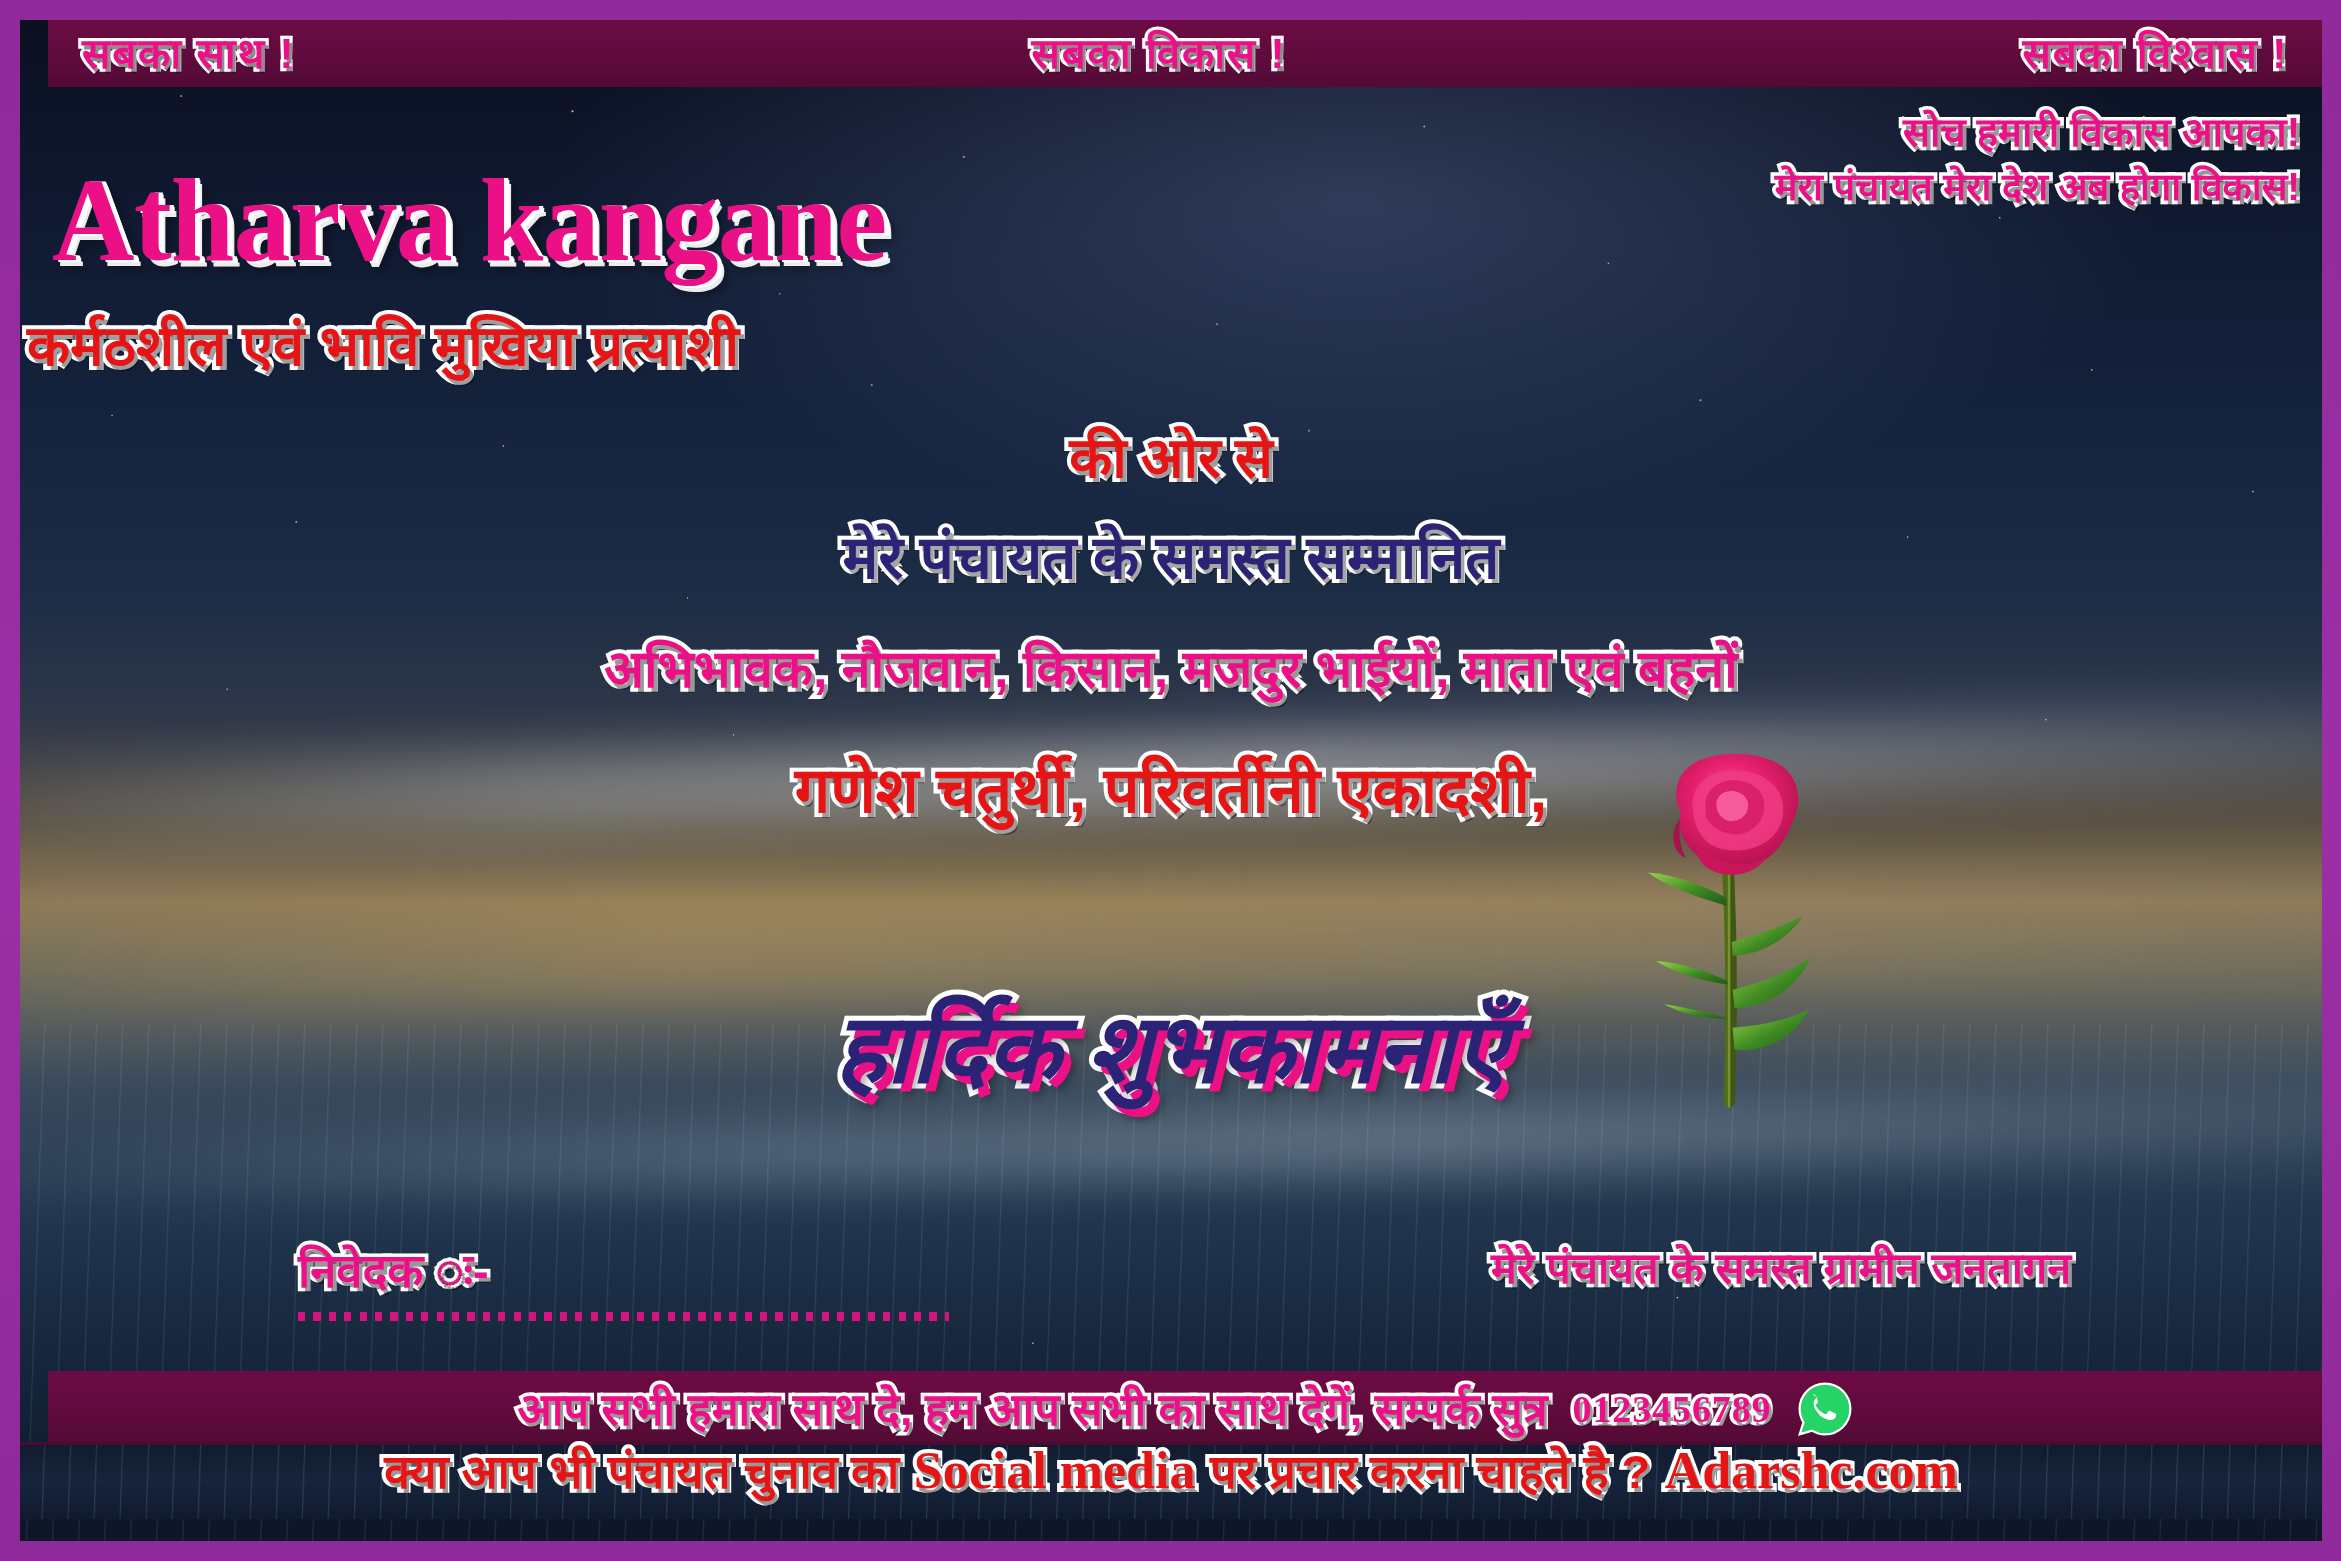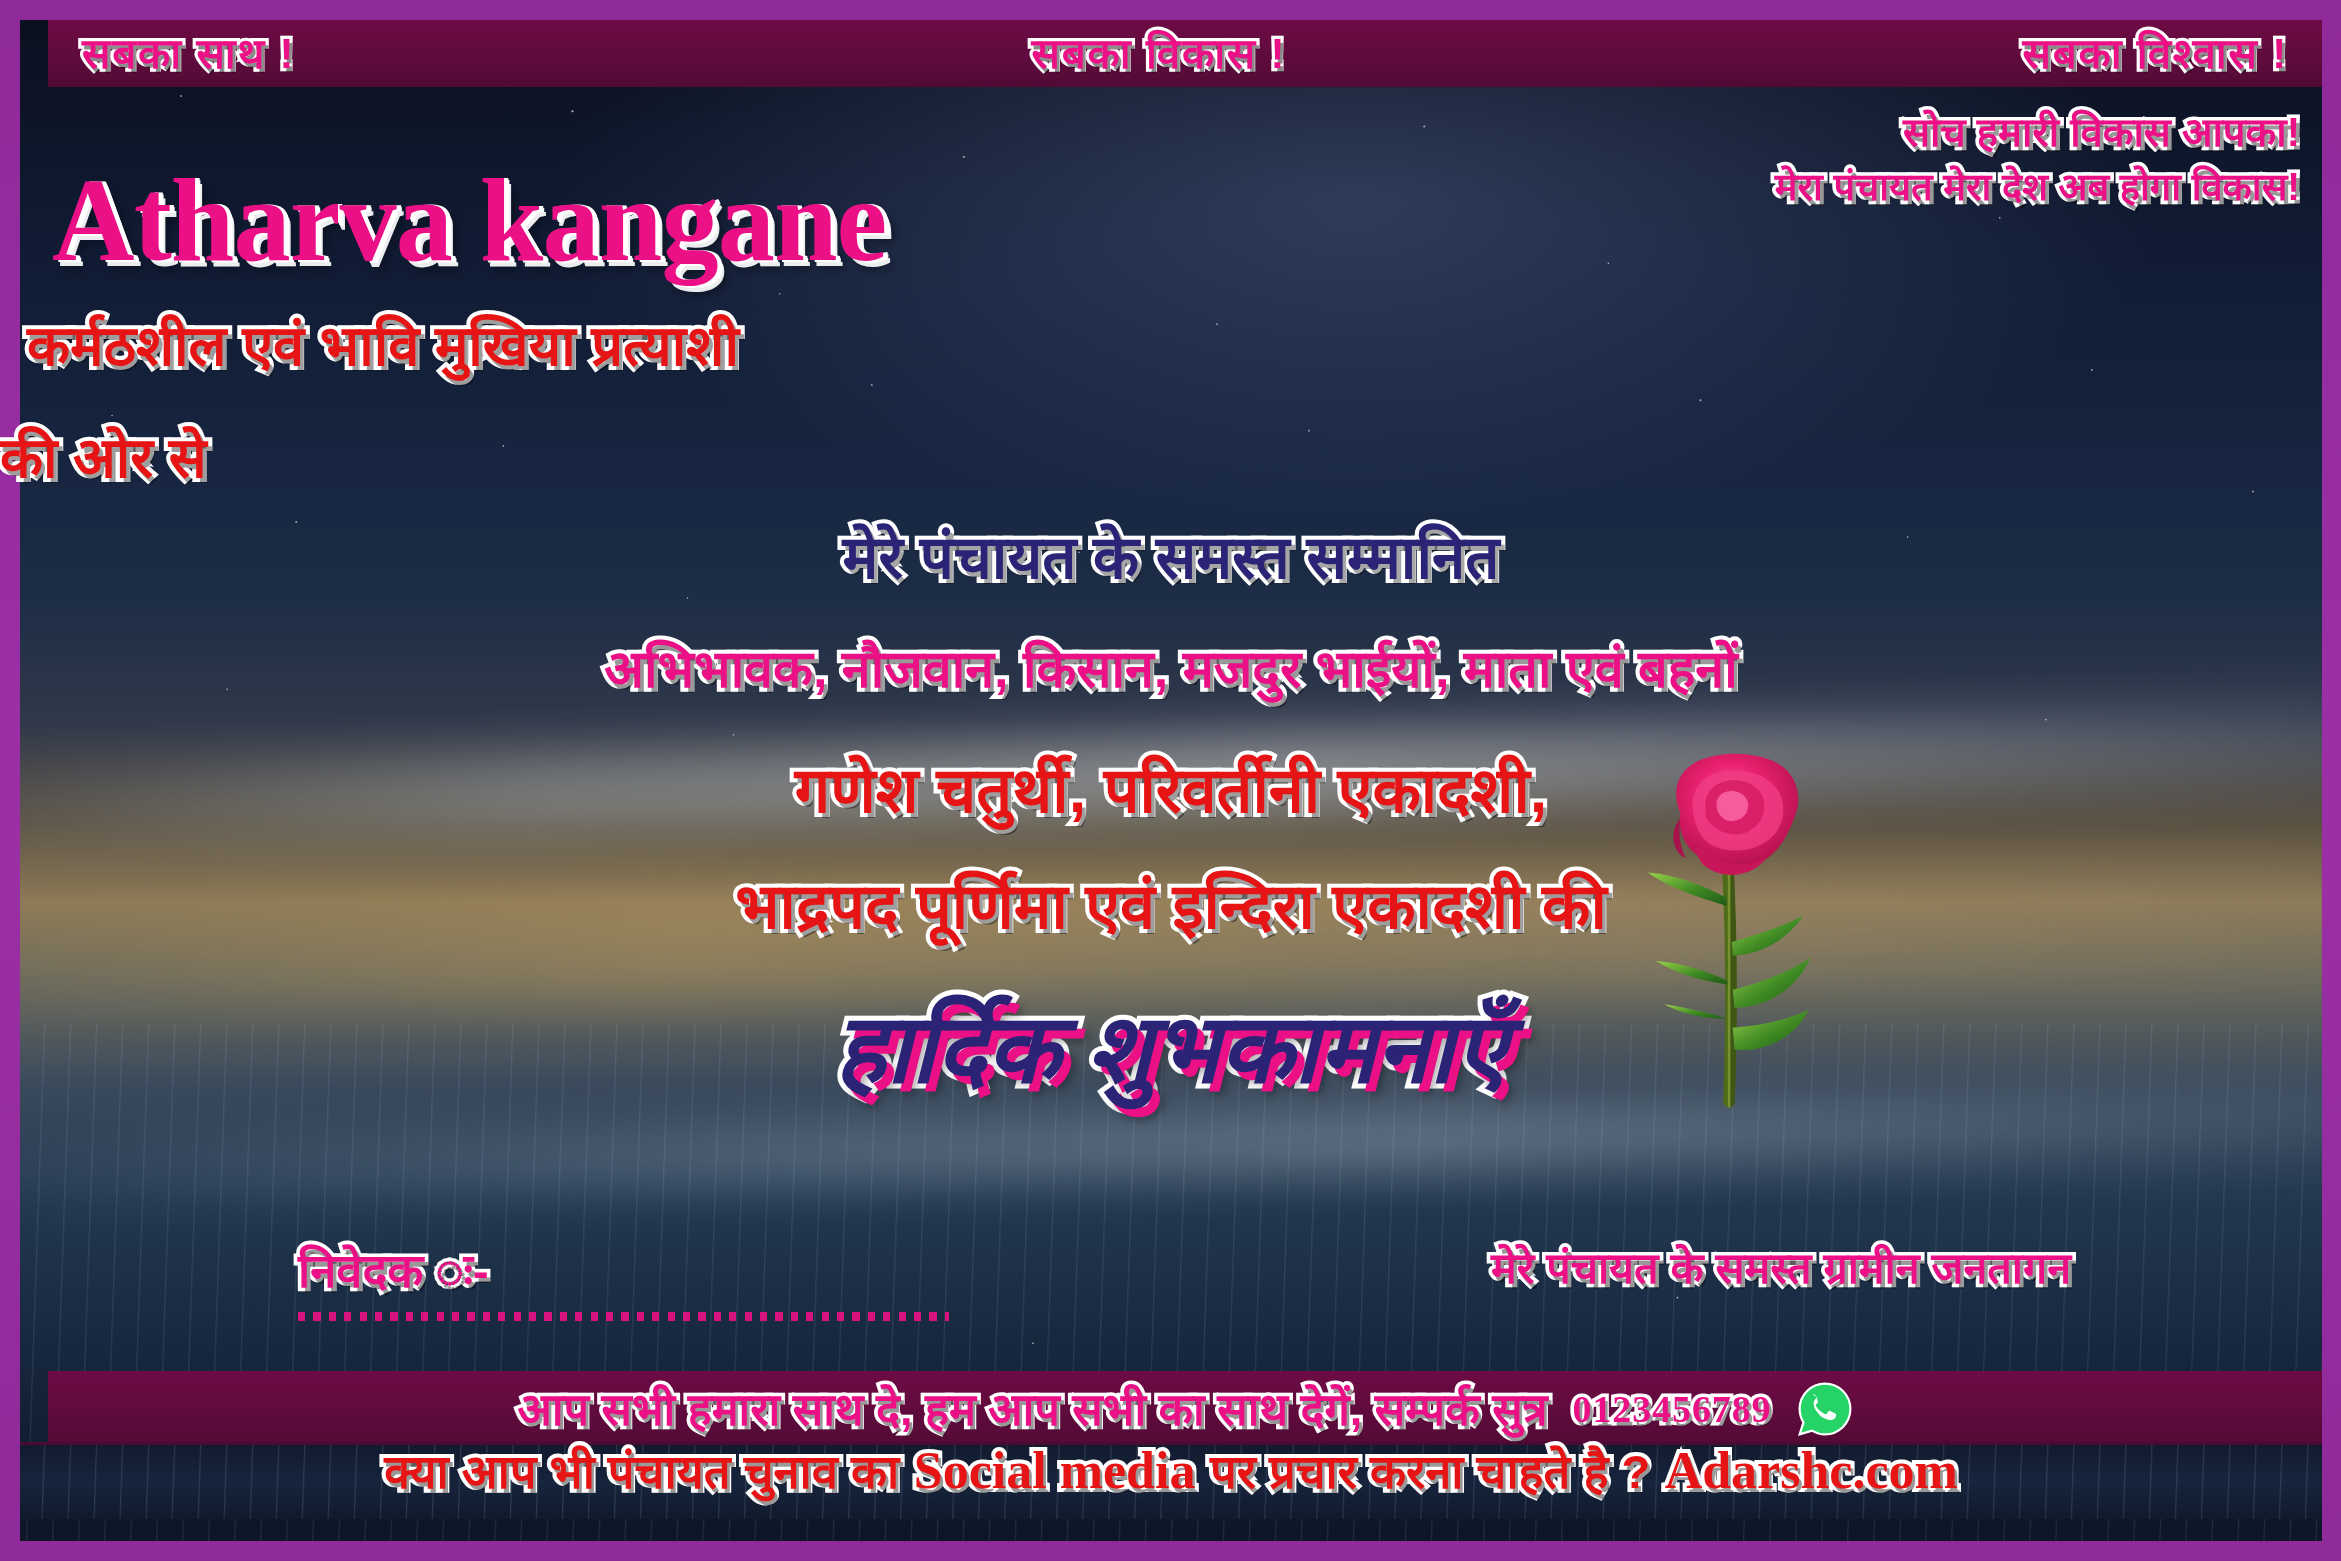--- a/index.html
+++ b/index.html
@@ -203,21 +203,21 @@
     transform: scaleX(.96);
     transform-origin: left center;
     text-shadow:
       4.5px 0 0 #ffffff, 5.4px 1.8px 0 #ffffff,
       7.2px 6.3px 0 rgba(255,255,255,.92),
       11px 10px 9px rgba(0,0,0,.35);
     z-index: 5;
   }
 
   .l-role     { position:absolute; left: 27px;  top: 318px;  font-size: 56px; }
-  .l-behalf   { position:absolute; left: 0; right: 0; top: 430px; font-size: 56px; text-align:left; }
+  .l-behalf   { position:absolute; left: 0; right: 0; top: 430px; font-size: 56px; text-align:center;font-family:Liberation Serif, serif; }
   .l-mere     { position:absolute; left: 0; right: 0; top: 528px; font-size: 60px; text-align:center; }
   .l-people   { position:absolute; left: 0; right: 0; top: 643px; font-size: 52px; text-align:center; }
   .l-fest1    { position:absolute; left: 0; right: 0; top: 759px; font-size: 63px; text-align:center; }
   .l-fest2    { position:absolute; left: 0; right: 0; top: 875px; font-size: 63px; text-align:center; }
 
   .l-wishes {
     position: absolute; left: 0; right: 0; top: 1001px;
     text-align: center;
     font-size: 96px;
     font-weight: 700;
@@ -333,21 +333,20 @@
     <div class="t pink-out l2">मेरा पंचायत मेरा देश अब होगा विकास!</div>
   </div>
 
   <div class="t cand-name">Atharva kangane</div>
 
   <div class="t red-out l-role">कर्मठशील एवं भावि मुखिया प्रत्याशी</div>
   <div class="t red-out l-behalf">की ओर से</div>
   <div class="t navy-out l-mere">मेरे  पंचायत के समस्त सम्मानित</div>
   <div class="t pink-out l-people">अभिभावक, नौजवान, किसान, मजदुर भाईयों, माता एवं बहनों</div>
   <div class="t red-out l-fest1">गणेश चतुर्थी,  परिवर्तीनी एकादशी,</div>
-  <div class="t red-out l-fest2">भाद्रपद पूर्णिमा एवं इन्दिरा एकादशी की</div>
   <div class="t l-wishes">हार्दिक शुभकामनाएँ</div>
 
   <svg class="rose" viewBox="0 0 230 400">
     <defs>
       <linearGradient id="stemG" x1="0" y1="0" x2="1" y2="0">
         <stop offset="0%" stop-color="#4e6b18"></stop>
         <stop offset="45%" stop-color="#8aa33a"></stop>
         <stop offset="100%" stop-color="#3f5714"></stop>
       </linearGradient>
       <radialGradient id="roseG" cx="45%" cy="38%" r="62%">

